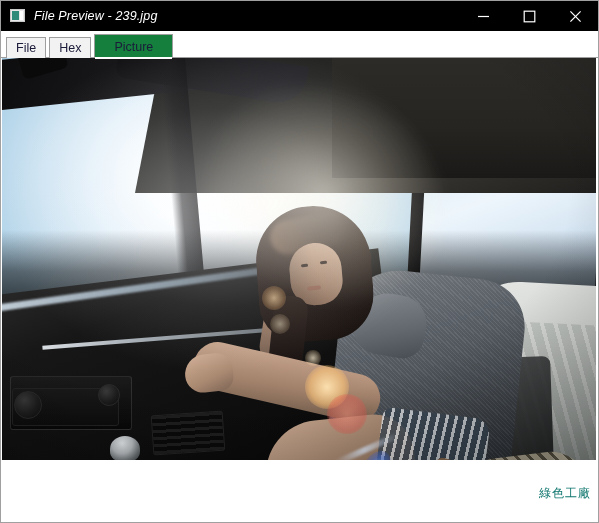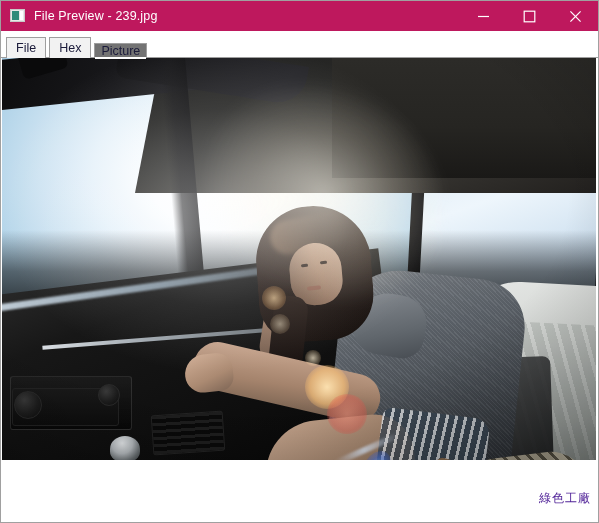--- a/index.html
+++ b/index.html
@@ -24,25 +24,26 @@
     border: 1px solid #a0a0a0;
     background: #ffffff;
     display: flex;
     flex-direction: column;
   }
 
   
   .titlebar {
     height: 30px;
     min-height: 30px;
-    background: #be185d;
+    background: #000000;
     display: flex;
     align-items: center;
     position: relative;
     user-select: none;
+    font-style: italic;
   }
   .title-icon {
     width: 16px;
     height: 16px;
     margin-left: 9px;
     margin-right: 8px;
     position: relative;
     flex: 0 0 auto;
   }
   .title-icon .frame {
@@ -119,25 +120,25 @@
     background: #f2f2f2;
     color: #1b1b3a;
     font-size: 12.5px;
     line-height: 19px;
     display: flex;
     align-items: center;
     cursor: default;
     z-index: 1;
   }
   .tab.active {
-    height: 15px;
-    background: #737373;
+    height: 24px;
+    background: #15803d;
     line-height: 22px;
     z-index: 2;
-    padding: 0 6px;
+    padding: 0 19px;
   }
   .tab.active::after {
     content: "";
     position: absolute;
     left: 0; right: 0; bottom: -1px;
     height: 2px;
     background: #ffffff;
   }
 
   
@@ -459,26 +460,26 @@
   }
   .vignette {
     inset: 0;
     background: radial-gradient(ellipse 115% 105% at 40% 35%, rgba(0,0,0,0) 48%, rgba(0,0,0,0.35) 82%, rgba(0,0,0,0.6) 100%);
   }
 
   
   .watermark {
     position: absolute;
     right: 7px;
-    bottom: 17px;
+    bottom: 23px;
     font-size: 12px;
     line-height: 1;
     letter-spacing: 1px;
-    color: #4c1d95;
-    font-family: Liberation Mono, monospace;
+    color: #0f766e;
+    font-family: Liberation Serif, serif;
     user-select: none;
     white-space: nowrap;
   }
 </style>
 </head>
 <body>
 
 <div class="window">
 
   <div class="titlebar">

